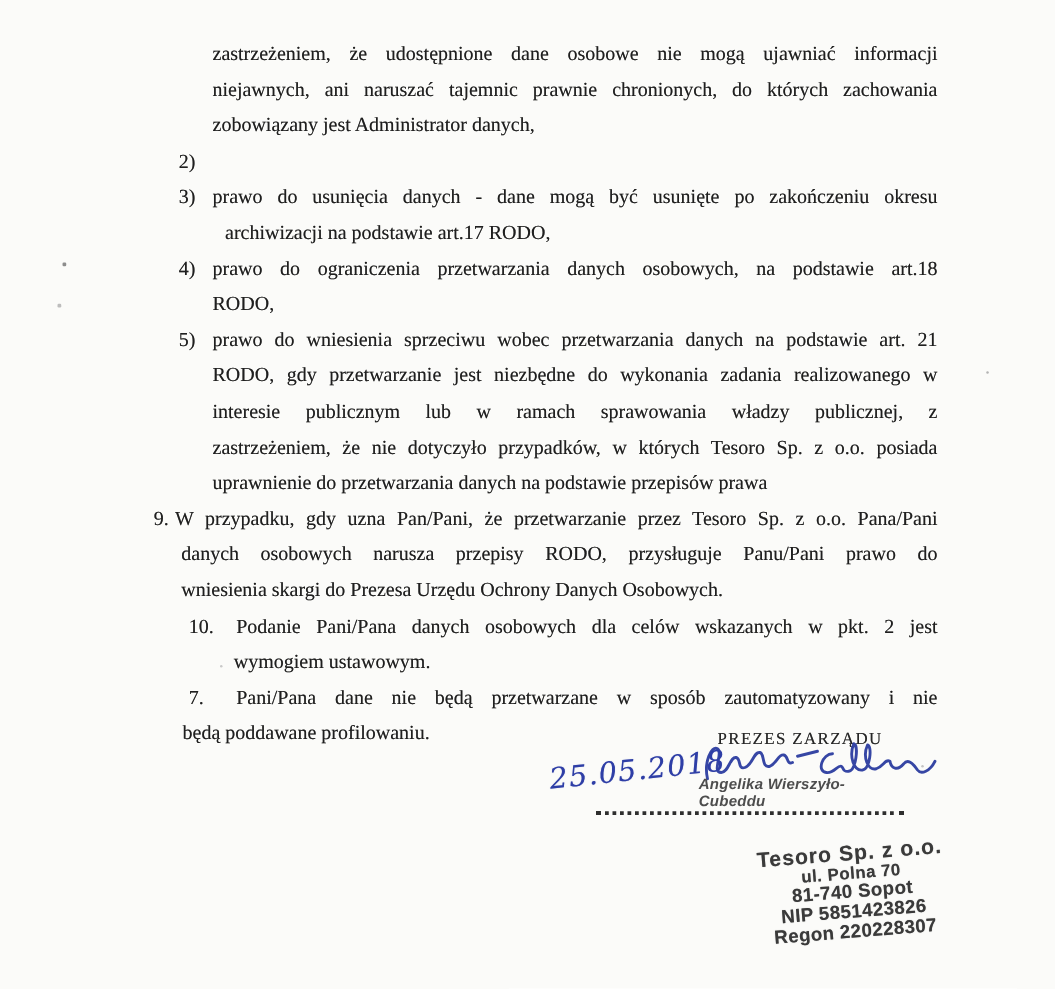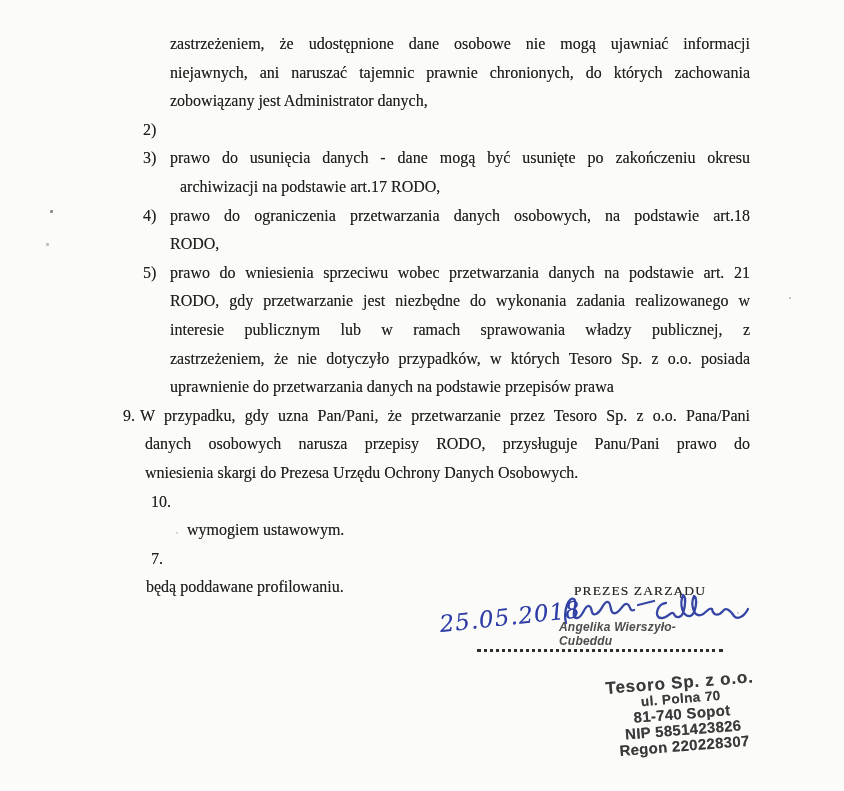--- a/index.html
+++ b/index.html
@@ -118,26 +118,28 @@
         <span class="txt">W przypadku, gdy uzna Pan/Pani, że przetwarzanie przez Tesoro Sp. z o.o. Pana/Pani</span>
       </div>
       <div class="line just" style="left: 145px; top: 433.4px; width: 605px;">
         <span class="txt">danych osobowych narusza przepisy RODO, przysługuje Panu/Pani prawo do</span>
       </div>
       <div class="line" style="left: 145px; top: 462px; width: 605px;">
         <span class="txt">wniesienia skargi do Prezesa Urzędu Ochrony Danych Osobowych.</span>
       </div>
       <div class="line just" style="left: 189px; top: 490.6px; width: 561px;">
         <span class="num" style="left: -38px;">10.</span>
+        <span class="txt">Podanie Pani/Pana danych osobowych dla celów wskazanych w pkt. 2 jest</span>
       </div>
       <div class="line" style="left: 146px; top: 519.2px; width: 604px; margin-left: 41px;">
         <span class="txt">wymogiem ustawowym.</span>
       </div>
       <div class="line just" style="left: 189px; top: 547.8px; width: 561px;">
         <span class="num" style="left: -38px;">7.</span>
+        <span class="txt">Pani/Pana dane nie będą przetwarzane w sposób zautomatyzowany i nie</span>
       </div>
       <div class="line" style="left: 146px; top: 576.4px; width: 604px;">
         <span class="txt">będą poddawane profilowaniu.</span>
       </div>
     </div>
 
   <div class="sig-title">PREZES ZARZĄDU</div>
 
   <svg class="sig-scrawl" width="192" height="38" viewBox="0 0 192 38" aria-hidden="true">
     <g fill="none" stroke="#2c3da0" stroke-width="2.3" stroke-linecap="round" stroke-linejoin="round" opacity="0.95">

